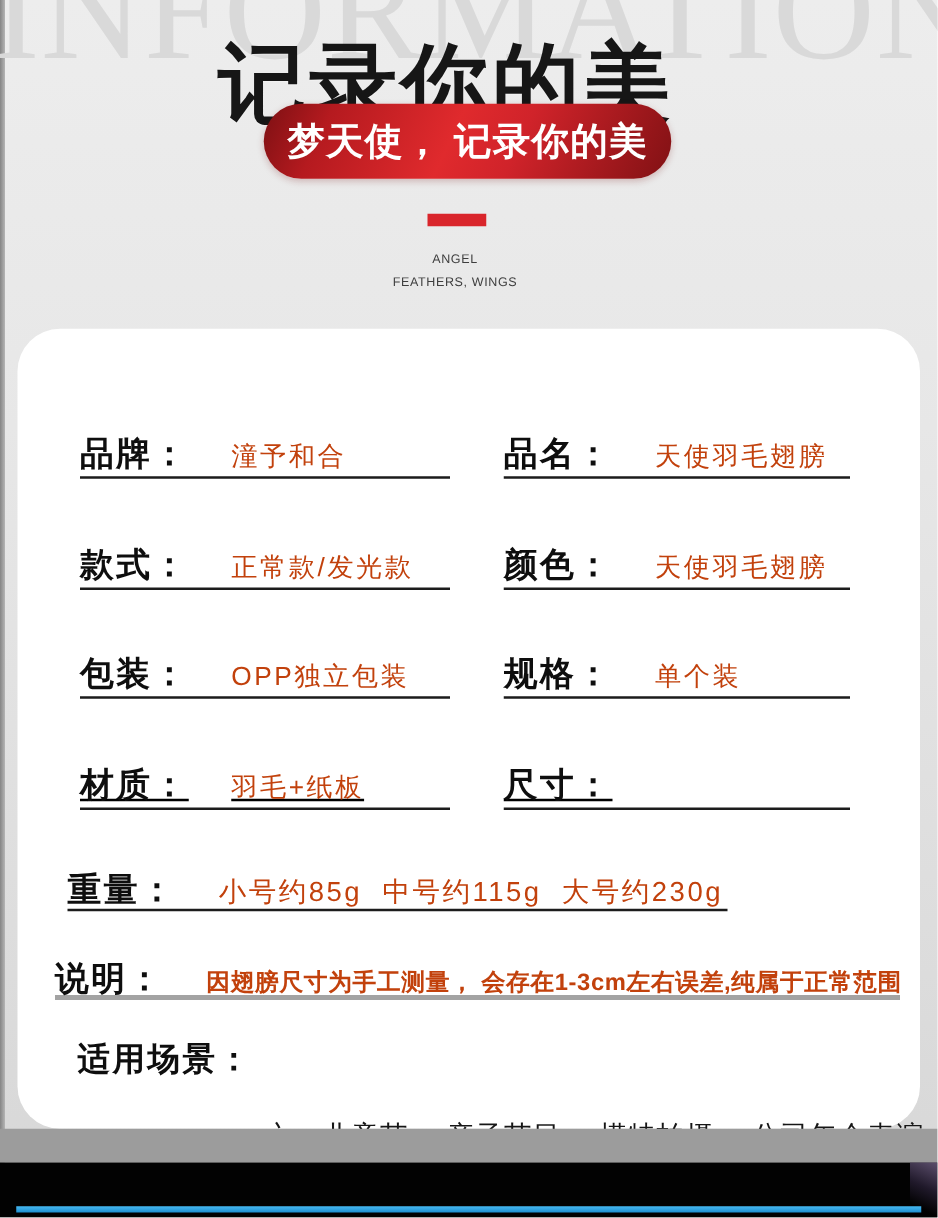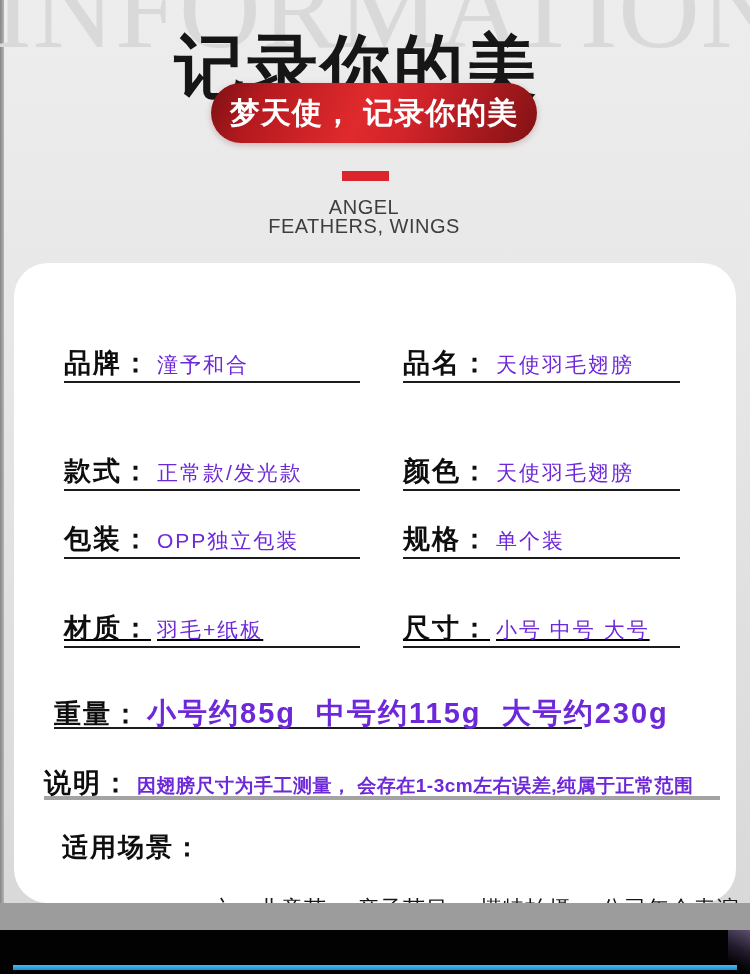--- a/index.html
+++ b/index.html
@@ -15,33 +15,33 @@
   .page-title{position:absolute;top:-15px;left:0;width:714px;text-align:center;
         font-size:70px;font-weight:900;color:#161616;letter-spacing:3px;line-height:1;
         text-shadow:0 1px 1px rgba(255,255,255,.4);}
   .slogan{position:absolute;left:211px;top:83px;width:326px;height:60px;border-radius:31px;
         background:linear-gradient(115deg,#7c1013 0%,#b51a1f 16%,#e02a2d 46%,#d0232a 62%,#811114 100%);
         box-shadow:0 2px 6px rgba(120,20,20,.25);
         display:flex;align-items:center;justify-content:center;}
   .slogan span{color:#ffffff;font-size:30px;font-weight:700;letter-spacing:1px;white-space:pre;}
   .red-divider{position:absolute;left:342px;top:171px;width:47px;height:10px;background:#d9252b;}
   .subtitle{position:absolute;top:198px;left:0;width:728px;text-align:center;
-        color:#3e3e3e;font-size:20px;line-height:19px;letter-spacing:.5px;font-weight:500;}
+        color:#3e3e3e;font-size:10px;line-height:19px;letter-spacing:.5px;font-weight:500;}
   
   .card{position:absolute;left:14px;top:263px;width:722px;height:640px;background:#ffffff;
         border-radius:34px;}
   .field{position:absolute;display:flex;align-items:baseline;
-        border-bottom:2px solid #1c1c1c;height:36px;}
+        border-bottom:2px solid #1c1c1c;height:36px;gap:28px;}
   .field .label{font-size:27px;font-weight:700;color:#0e0e0e;letter-spacing:2px;white-space:pre;flex:none;}
-  .field .value{font-size:21px;font-weight:400;color:#6d28d9;letter-spacing:2px;white-space:pre;margin-left:6px;}
+  .field .value{font-size:21px;font-weight:400;color:#c2410c;letter-spacing:2px;white-space:pre;margin-left:6px;}
   .col-left{left:50px;width:296px;}
   .col-right{left:389px;width:277px;}
-  .row1{top:82px;} .row2{top:171px;margin-top:19px;} .row3{top:258px;} .row4{top:347px;text-decoration:underline;}
+  .row1{top:82px;} .row2{top:171px;} .row3{top:258px;} .row4{top:347px;text-decoration:underline;}
   .weight-row{top:431px;left:40px;width:528px;height:33px;}
-  .weight-row .value{font-size:29px;font-weight:700;}
+  .weight-row .value{font-size:22px;font-weight:400;}
   .note-row{top:502px;left:30px;width:676px;height:31px;border-bottom:4px solid #a3a3a3;}
   .note-row .value{font-size:19px;font-weight:600;letter-spacing:.5px;}
   .scenes-row{position:absolute;top:566px;left:48px;width:660px;display:flex;align-items:flex-start;}
   .scenes-row .label{font-size:26px;font-weight:700;color:#0e0e0e;letter-spacing:2px;
         white-space:pre;flex:none;line-height:36px;}
   .scenes-row .scene-lines{margin-left:10px;font-size:22px;color:#161616;font-weight:500;
         letter-spacing:1px;line-height:32px;white-space:pre;}
   
   .gray-band{position:absolute;left:0;top:903px;width:750px;height:27px;background:#9c9c9c;}
   .footer{position:absolute;left:0;top:930px;width:750px;height:44px;background:#020202;}
@@ -97,21 +97,20 @@
       <span class="label">规格：</span>
       <span class="value">单个装</span>
     </div>
 
     <div class="field col-left row4">
       <span class="label">材质：</span>
       <span class="value">羽毛+纸板</span>
     </div>
     <div class="field col-right row4">
       <span class="label">尺寸：</span>
-      <span class="value">小号 中号 大号</span>
     </div>
 
     <div class="field weight-row">
       <span class="label">重量：</span>
       <span class="value">小号约85g  中号约115g  大号约230g</span>
     </div>
 
     <div class="field note-row">
       <span class="label">说明：</span>
       <span class="value">因翅膀尺寸为手工测量， 会存在1-3cm左右误差,纯属于正常范围</span>

